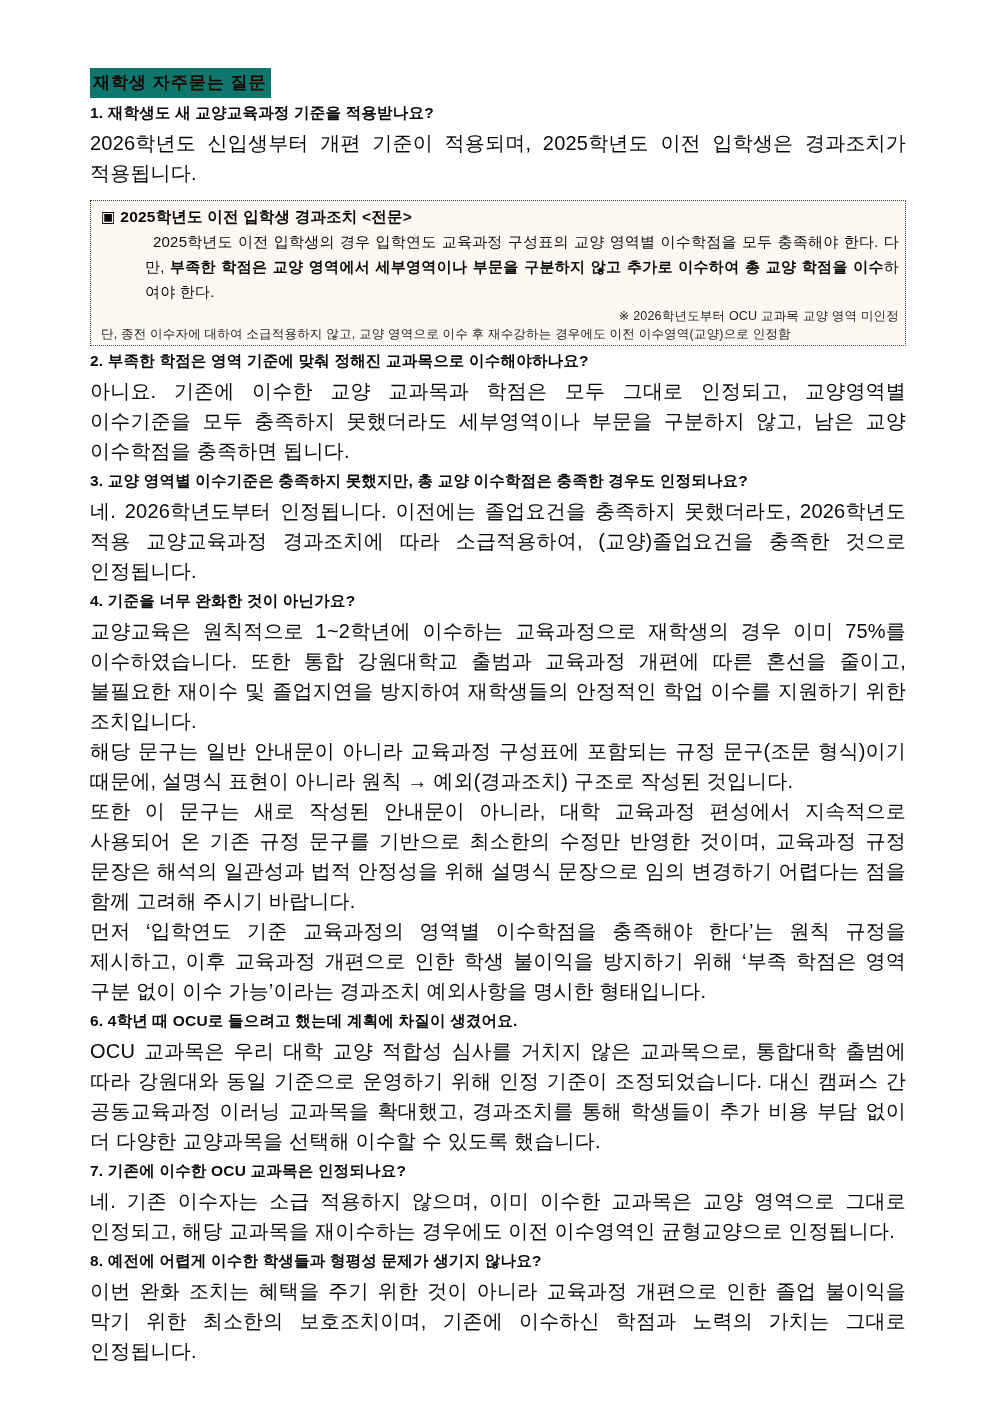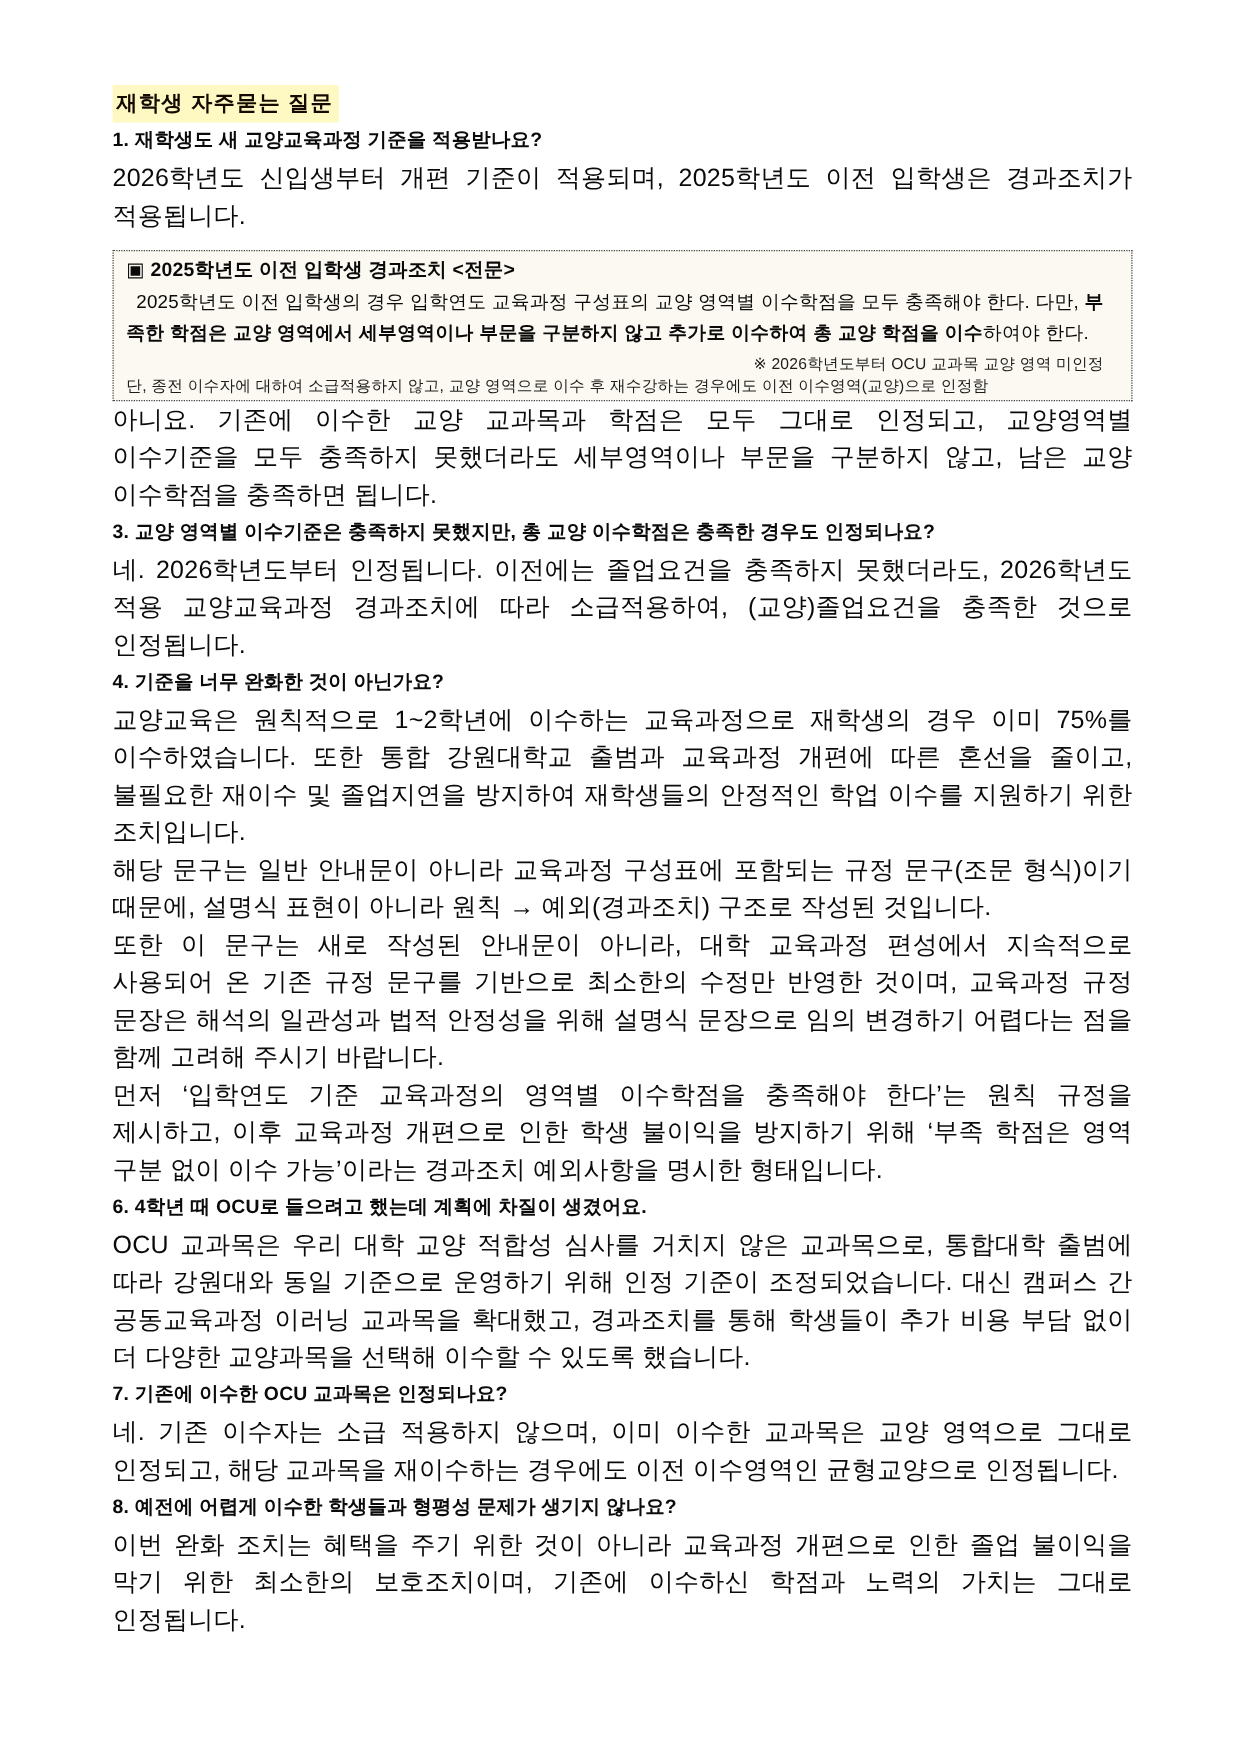--- a/index.html
+++ b/index.html
@@ -13,21 +13,21 @@
     overflow: hidden;
   }
   .page {
     position: absolute;
     top: 68px;
     left: 90px;
     width: 816px;
   }
   .doc-title {
     display: inline-block;
-    background: #fef9c3;
+    background: #0f766e;
     font-size: 17px;
     font-weight: bold;
     letter-spacing: 1px;
     padding: 3px 5px 4px 3px;
     color: #140a00;
   }
   .qa-block { }
   .qa-block .question {
     font-size: 15.5px;
     font-weight: bold;
@@ -39,35 +39,36 @@
     line-height: 30px;
     text-align: justify;
     text-justify: inter-word;
     letter-spacing: 0.2px;
     word-break: keep-all;
   }
   .notice-box {
     margin-top: 12px;
     border: 1px dotted #444;
     background: #fbf9f1;
-    padding: 4px 22px 2px 10px;
+    padding: 4px 6px 2px 10px;
   }
   .notice-box .box-heading {
     font-size: 15.5px;
     font-weight: bold;
     line-height: 24px;
     letter-spacing: 0.2px;
   }
   .notice-box .box-body {
     font-size: 15px;
     line-height: 25px;
     text-align: justify;
     text-justify: inter-word;
     text-indent: 8px;
     letter-spacing: 0.2px;
+    margin-left: 44px;
   }
   .notice-box .box-body b { letter-spacing: 0.3px; }
   .notice-box .box-note {
     font-size: 12.5px;
     line-height: 18px;
     color: #1c1c1c;
     letter-spacing: 0.2px;
   }
   .notice-box .box-note.first { margin-top: 3px; text-align: right; }
 </style>
@@ -90,20 +91,21 @@
     <div class="box-body">
       <span>2025학년도 이전 입학생의 경우 입학연도 교육과정 구성표의 교양 영역별 이수학점을 모두 충족해야 한다. 다만, </span><b>부족한 학점은 교양 영역에서 세부영역이나 부문을 구분하지 않고 추가로 이수하여 총 교양 학점을 이수</b><span>하여야 한다.</span>
     </div>
     <div class="box-note first">※ 2026학년도부터 OCU 교과목 교양 영역 미인정</div>
     <div class="box-note">단, 종전 이수자에 대하여 소급적용하지 않고, 교양 영역으로 이수 후 재수강하는 경우에도 이전 이수영역(교양)으로 인정함</div>
   </div>
 
   
   <div id="faq-rest">
       <div class="qa-block">
+        <div class="question">2. 부족한 학점은 영역 기준에 맞춰 정해진 교과목으로 이수해야하나요?</div>
         <div class="answer">아니요. 기존에 이수한 교양 교과목과 학점은 모두 그대로 인정되고, 교양영역별 이수기준을 모두 충족하지 못했더라도 세부영역이나 부문을 구분하지 않고, 남은 교양 이수학점을 충족하면 됩니다.</div>
       </div>
       <div class="qa-block">
         <div class="question">3. 교양 영역별 이수기준은 충족하지 못했지만, 총 교양 이수학점은 충족한 경우도 인정되나요?</div>
         <div class="answer">네. 2026학년도부터 인정됩니다. 이전에는 졸업요건을 충족하지 못했더라도, 2026학년도 적용 교양교육과정 경과조치에 따라 소급적용하여, (교양)졸업요건을 충족한 것으로 인정됩니다.</div>
       </div>
       <div class="qa-block">
         <div class="question">4. 기준을 너무 완화한 것이 아닌가요?</div>
         <div class="answer">교양교육은 원칙적으로 1~2학년에 이수하는 교육과정으로 재학생의 경우 이미 75%를 이수하였습니다. 또한 통합 강원대학교 출범과 교육과정 개편에 따른 혼선을 줄이고, 불필요한 재이수 및 졸업지연을 방지하여 재학생들의 안정적인 학업 이수를 지원하기 위한 조치입니다.</div>
       </div>

